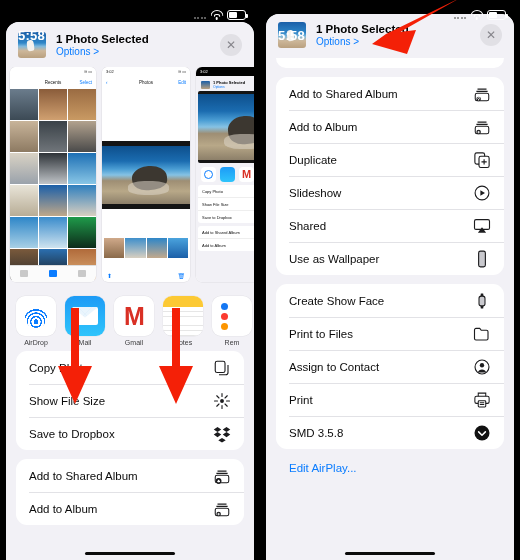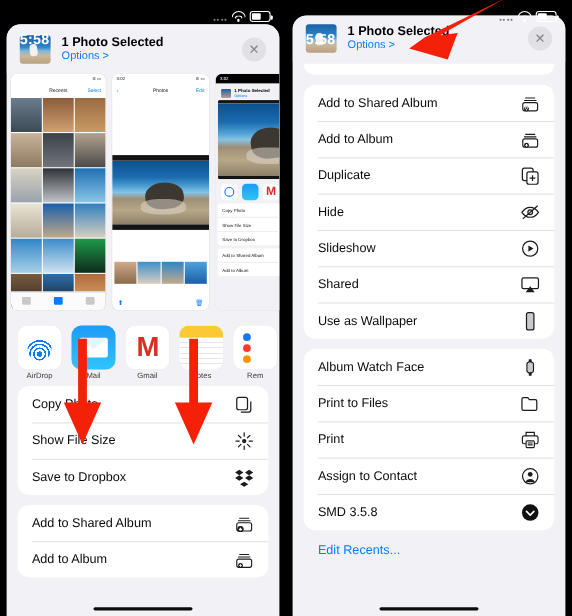--- a/index.html
+++ b/index.html
@@ -438,30 +438,20 @@
           <span class="lbl">Duplicate</span>
           <span class="ico">
               <svg viewBox="0 0 24 24" fill="none" stroke="currentColor" stroke-width="1.5">
                 <rect x="2.5" y="2.5" width="13" height="15" rx="2.5"></rect>
                 <rect x="8" y="7" width="13.5" height="15" rx="2.5" fill="#fff"></rect>
                 <path d="M14.8 11v7M11.3 14.5h7"></path>
               </svg>
             </span>
         </div>
         <div class="row">
-          <span class="lbl">Hide</span>
-          <span class="ico">
-              <svg viewBox="0 0 24 24" fill="none" stroke="currentColor" stroke-width="1.5">
-                <path d="M2 12s4-6 10-6 10 6 10 6-4 6-10 6S2 12 2 12z"></path>
-                <circle cx="12" cy="12" r="2.8"></circle>
-                <path d="M3 20 21 4"></path>
-              </svg>
-            </span>
-        </div>
-        <div class="row">
           <span class="lbl">Slideshow</span>
           <span class="ico">
               <svg viewBox="0 0 24 24" fill="none" stroke="currentColor" stroke-width="1.5">
                 <circle cx="12" cy="12" r="9.2"></circle>
                 <path d="M9.8 8.2 16 12l-6.2 3.8z" fill="currentColor" stroke="none"></path>
               </svg>
             </span>
         </div>
         <div class="row">
           <span class="lbl">Shared</span>
@@ -477,69 +467,69 @@
           <span class="ico">
               <svg viewBox="0 0 24 24" fill="none" stroke="currentColor" stroke-width="1.5">
                 <rect x="7.5" y="1.5" width="9" height="21" rx="2.4" fill="#c9c9ce" stroke="currentColor"></rect>
               </svg>
             </span>
         </div>
       </div>
 
       <div class="group">
         <div class="row">
-          <span class="lbl">Album Watch Face</span>
+          <span class="lbl">Create Show Face</span>
           <span class="ico">
               <svg viewBox="0 0 24 24" fill="none" stroke="currentColor" stroke-width="1.4">
                 <rect x="8" y="5.5" width="8" height="13" rx="3" fill="#c9c9ce" stroke="currentColor"></rect>
                 <path d="M10 5.5 10.4 2h3.2l.4 3.5M10 18.5l.4 3.5h3.2l.4-3.5" fill="currentColor" stroke="none"></path>
               </svg>
             </span>
         </div>
         <div class="row">
           <span class="lbl">Print to Files</span>
           <span class="ico">
               <svg viewBox="0 0 24 24" fill="none" stroke="currentColor" stroke-width="1.5">
                 <path d="M2 6.5a2 2 0 0 1 2-2h5l2 2.5h7a2 2 0 0 1 2 2v9a2 2 0 0 1-2 2H4a2 2 0 0 1-2-2z"></path>
+              </svg>
+            </span>
+        </div>
+        <div class="row">
+          <span class="lbl">Assign to Contact</span>
+          <span class="ico">
+              <svg viewBox="0 0 24 24" fill="none" stroke="currentColor" stroke-width="1.5">
+                <circle cx="12" cy="12" r="9.3"></circle>
+                <circle cx="12" cy="9.6" r="2.9" fill="currentColor" stroke="none"></circle>
+                <path d="M6.3 19.2a6.1 6.1 0 0 1 11.4 0" fill="currentColor" stroke="none"></path>
               </svg>
             </span>
         </div>
         <div class="row">
           <span class="lbl">Print</span>
           <span class="ico">
               <svg viewBox="0 0 24 24" fill="none" stroke="currentColor" stroke-width="1.4">
                 <path d="M7 7V2.8h10V7"></path>
                 <rect x="2.5" y="7" width="19" height="9.5" rx="2.2"></rect>
                 <rect x="7" y="13" width="10" height="8.2" rx="1.2" fill="#fff"></rect>
                 <path d="M9 15.6h6M9 18h6"></path>
               </svg>
             </span>
         </div>
         <div class="row">
-          <span class="lbl">Assign to Contact</span>
-          <span class="ico">
-              <svg viewBox="0 0 24 24" fill="none" stroke="currentColor" stroke-width="1.5">
-                <circle cx="12" cy="12" r="9.3"></circle>
-                <circle cx="12" cy="9.6" r="2.9" fill="currentColor" stroke="none"></circle>
-                <path d="M6.3 19.2a6.1 6.1 0 0 1 11.4 0" fill="currentColor" stroke="none"></path>
-              </svg>
-            </span>
-        </div>
-        <div class="row">
           <span class="lbl">SMD 3.5.8</span>
           <span class="ico">
               <svg viewBox="0 0 24 24">
                 <circle cx="12" cy="12" r="10" fill="#111"></circle>
                 <path d="M7.5 10.5 12 15l4.5-4.5" fill="none" stroke="#fff" stroke-width="2" stroke-linecap="round" stroke-linejoin="round"></path>
               </svg>
             </span>
         </div>
       </div>
 
-      <div class="editlink">Edit Recents...</div>
+      <div class="editlink">Edit AirPlay...</div>
     </div>
   </div>
 
   <div class="arrow" style="left:112px;top:-2px;">
     <svg class="arr" width="90" height="60" viewBox="0 0 90 60">
         <path d="M88 0 28 34l16 -2 -9 24 -35 -10 14 -10z" fill="#f42007"></path>
       </svg>
   </div>
 
   <div class="homebar"></div>

